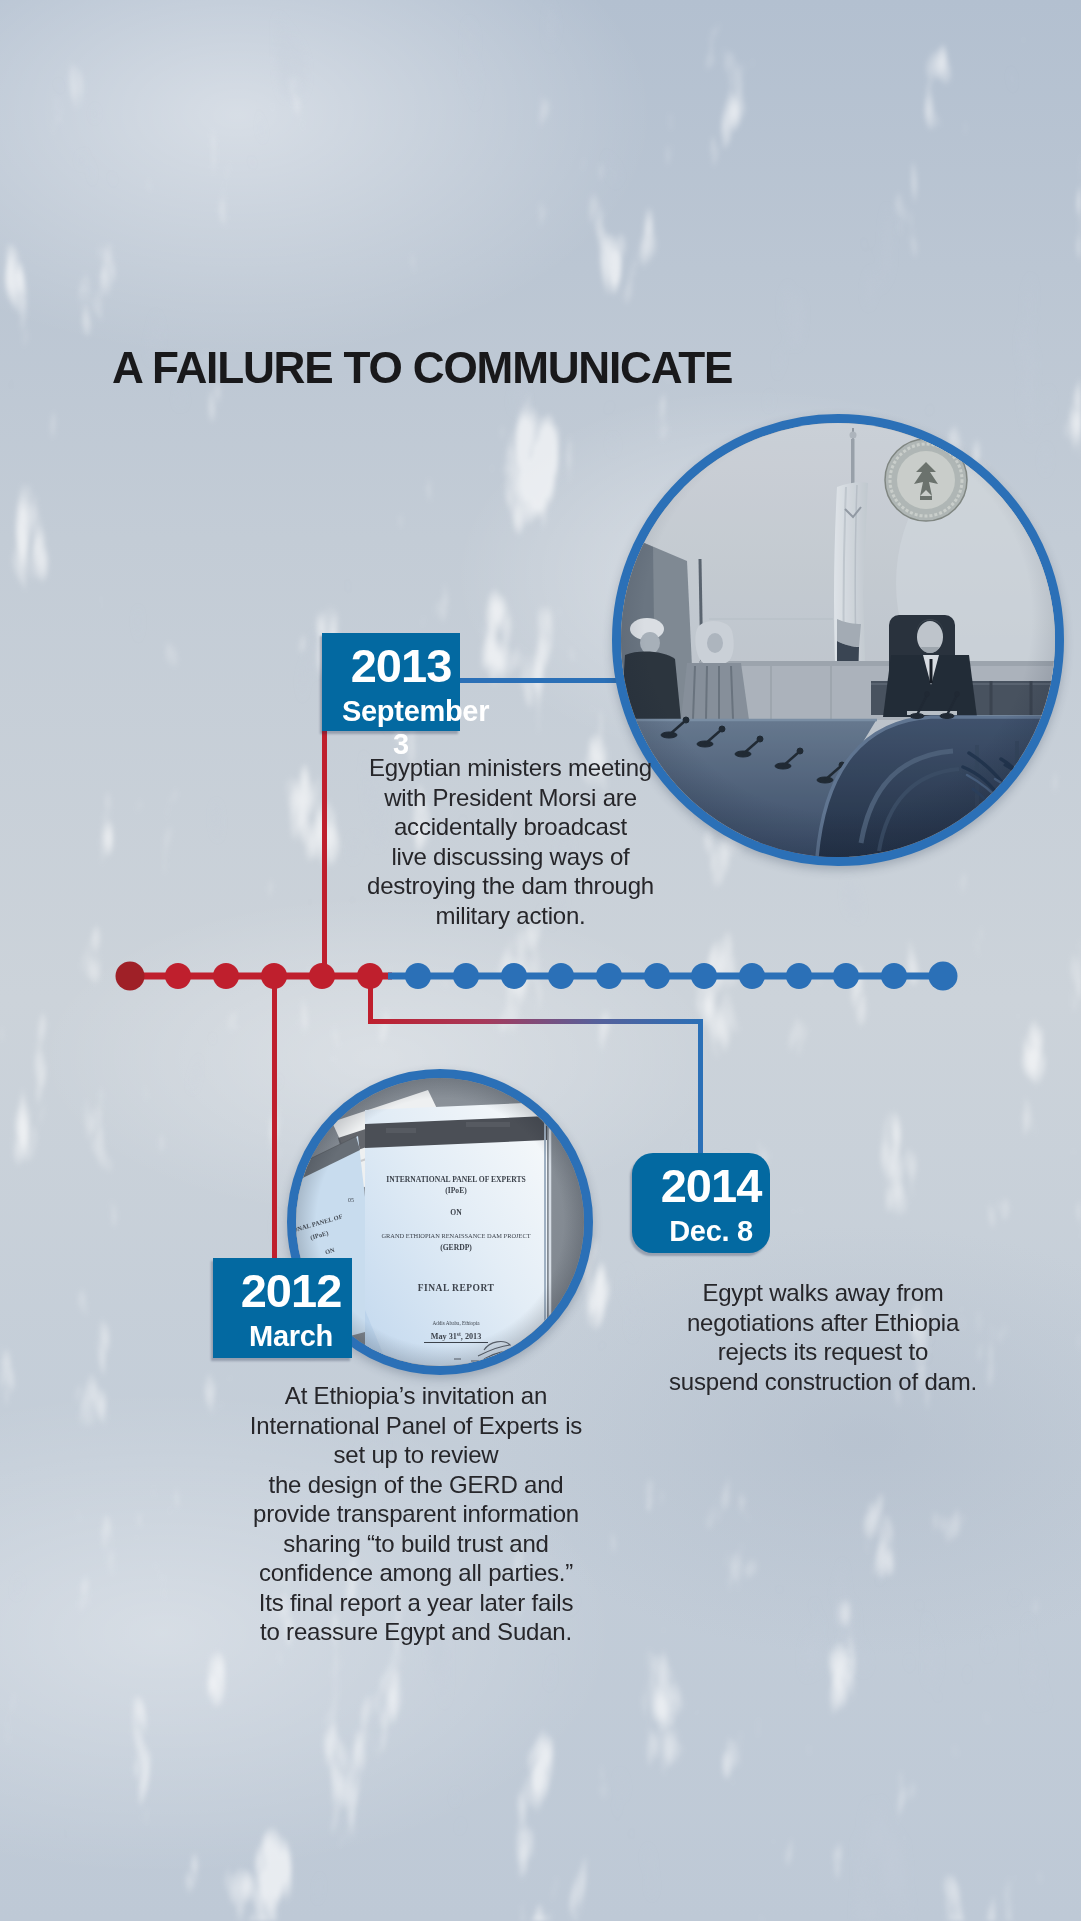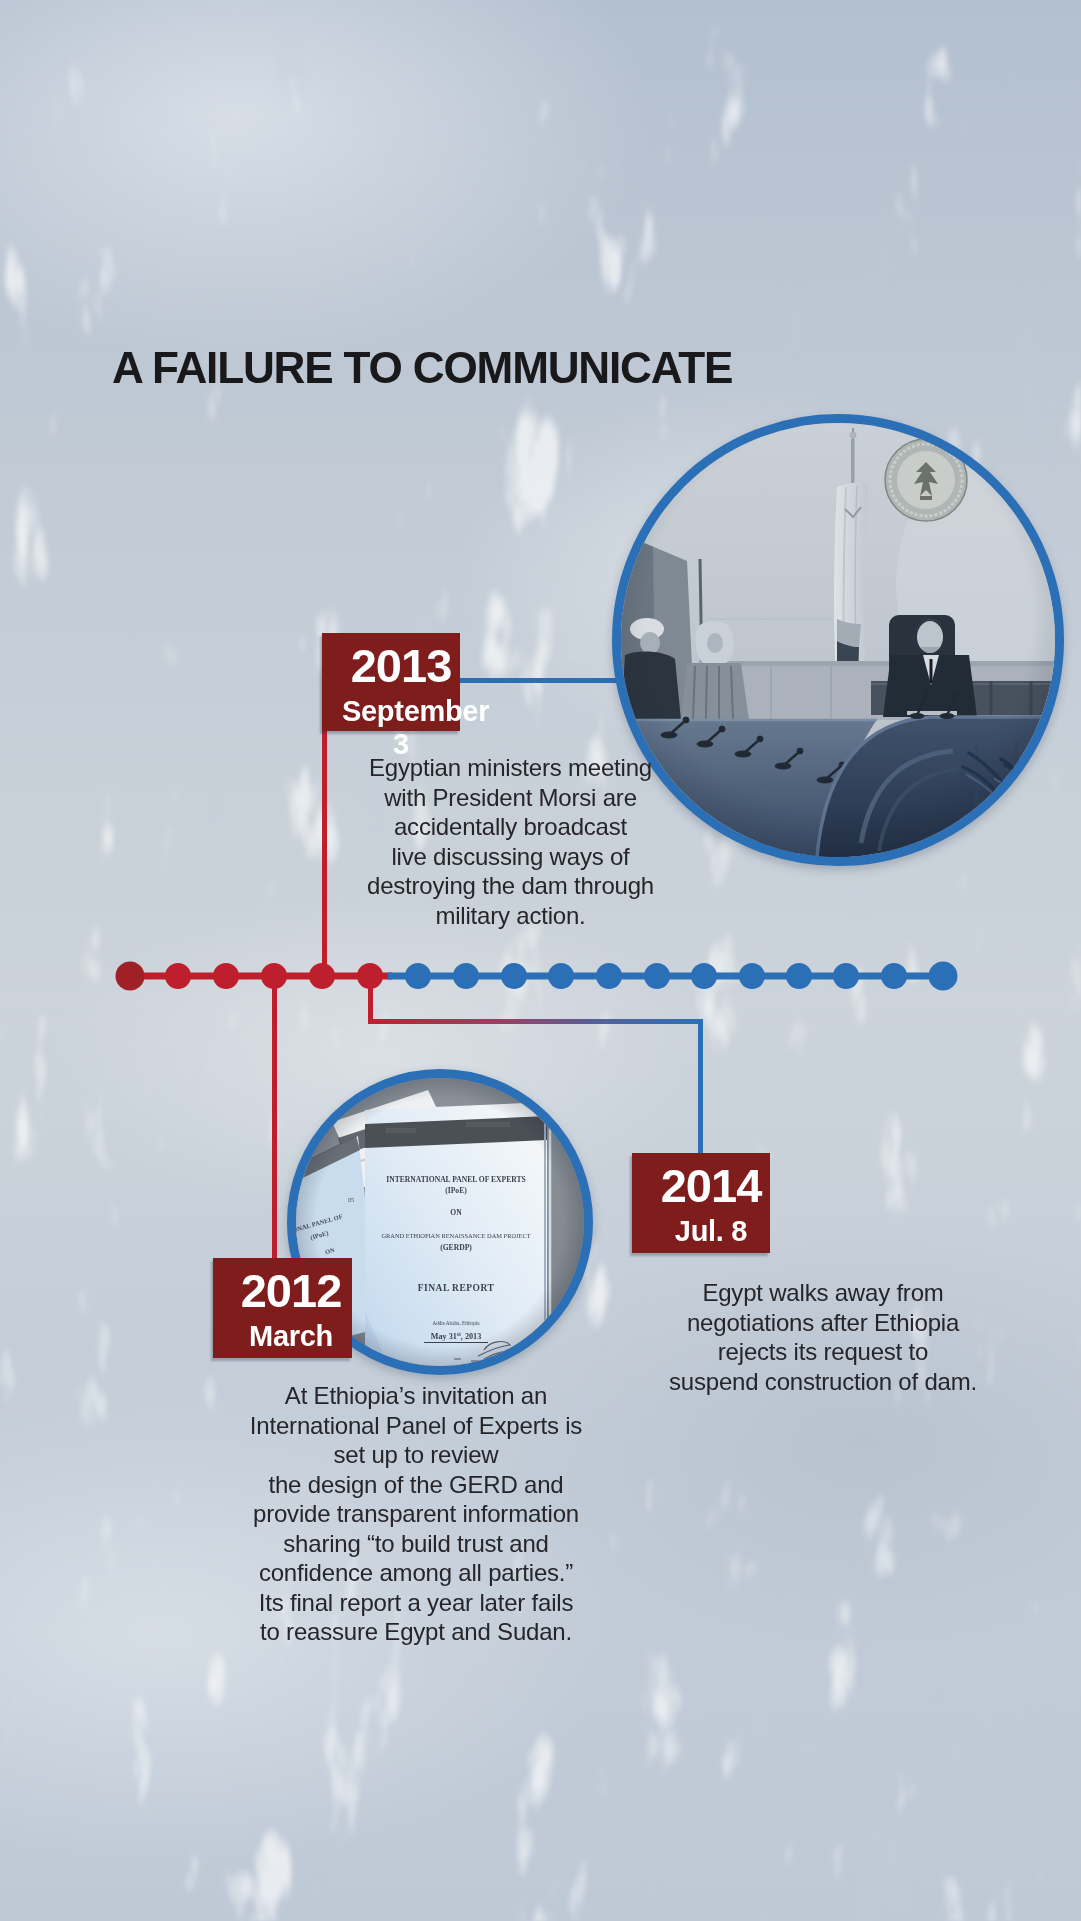--- a/index.html
+++ b/index.html
@@ -22,28 +22,28 @@
   
   .lines{position:absolute;inset:0;z-index:1;}
   
   .circle{position:absolute;border-radius:50%;overflow:hidden;
           border:9px solid #2b70b7;z-index:2;background:#8c939b;
           box-shadow:0 4px 10px rgba(40,55,80,.25);}
   .circle svg{display:block;}
   .meeting{left:612px;top:414px;width:434px;height:434px;}
   .report{left:287px;top:1069px;width:288px;height:288px;}
   
-  .badge{position:absolute;z-index:3;background:#7f1d1d;color:#ffffff;
+  .badge{position:absolute;z-index:3;background:#0369a1;color:#ffffff;
          box-sizing:border-box;padding:9px 0 0 20px;
          box-shadow:-2px 3px 2px rgba(25,35,70,.28);}
   .badge .year{font-size:47px;font-weight:bold;line-height:1.02;letter-spacing:-1px;}
   .badge .date{font-size:29px;font-weight:bold;margin-top:5px;letter-spacing:-0.3px;}
   .b2013{left:322px;top:633px;width:138px;height:98px;}
   .b2012{left:213px;top:1258px;width:139px;height:100px;padding-left:17px;}
-  .b2014{left:632px;top:1153px;width:138px;height:100px;}
+  .b2014{left:632px;top:1153px;width:138px;height:100px;border-radius:21px;}
   
   .desc{position:absolute;z-index:3;font-size:24px;line-height:29.5px;
         color:#26262a;letter-spacing:-0.2px;white-space:pre-line;}
   .d2013{left:338px;top:753px;width:345px;}
   .d2012{left:226px;top:1381px;width:380px;}
   .d2014{left:648px;top:1278px;width:350px;}
   
   .docserif{font-family:"Liberation Serif",serif;}
 </style>
 </head>
@@ -360,21 +360,21 @@
   <div class="badge b2013">
     <div class="year">2013</div>
     <div class="date">September 3</div>
   </div>
   <div class="badge b2012">
     <div class="year">2012</div>
     <div class="date">March</div>
   </div>
   <div class="badge b2014">
     <div class="year">2014</div>
-    <div class="date">Jul. 8</div>
+    <div class="date">Dec. 8</div>
   </div>
 
   <div class="desc d2013">Egyptian ministers meeting
 with President Morsi are
 accidentally broadcast
 live discussing ways of
 destroying the dam through
 military action.</div>
   <div class="desc d2012">At Ethiopia’s invitation an
 International Panel of Experts is

